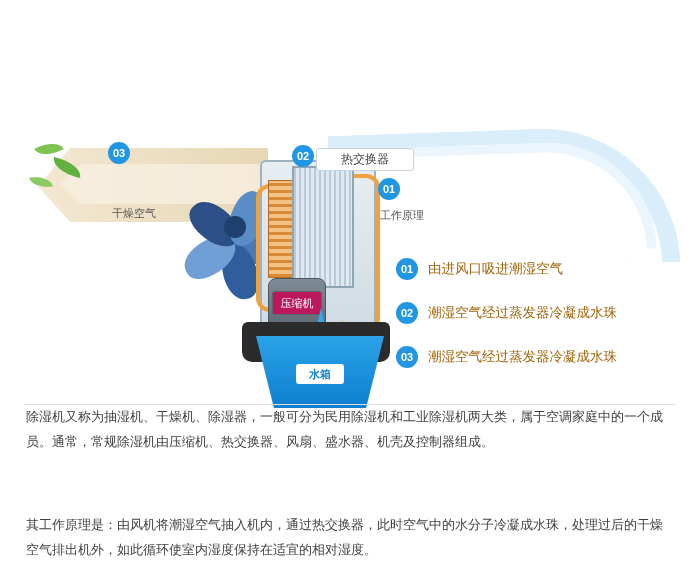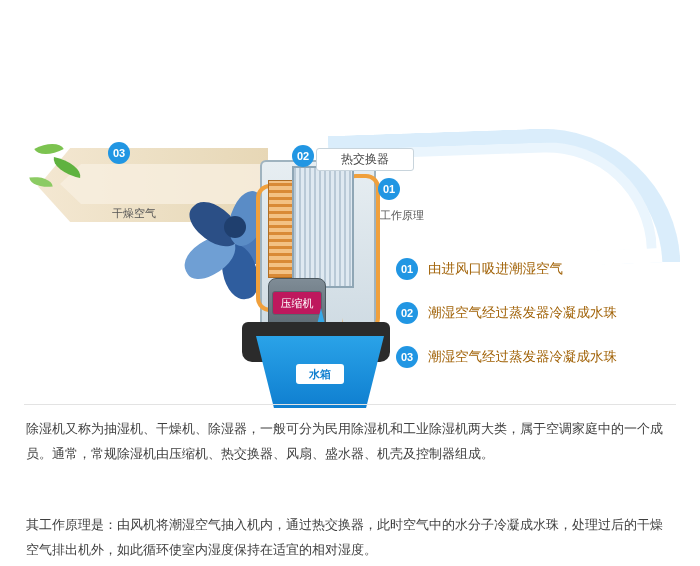--- a/index.html
+++ b/index.html
@@ -168,21 +168,21 @@
   
   .divider{
     position:absolute;left:24px;top:404px;width:652px;height:1px;background:#e3e3e3;
   }
 
   
   .para{
     position:absolute;left:26px;width:648px;
     font-size:13px;line-height:25px;color:#3f3f3f;
   }
-  .p1{top:416px;}
+  .p1{top:404px;}
   .p2{top:512px;}
 </style>
 </head>
 <body>
 
 <div class="page">
 
 
   <div class="illus">
 

